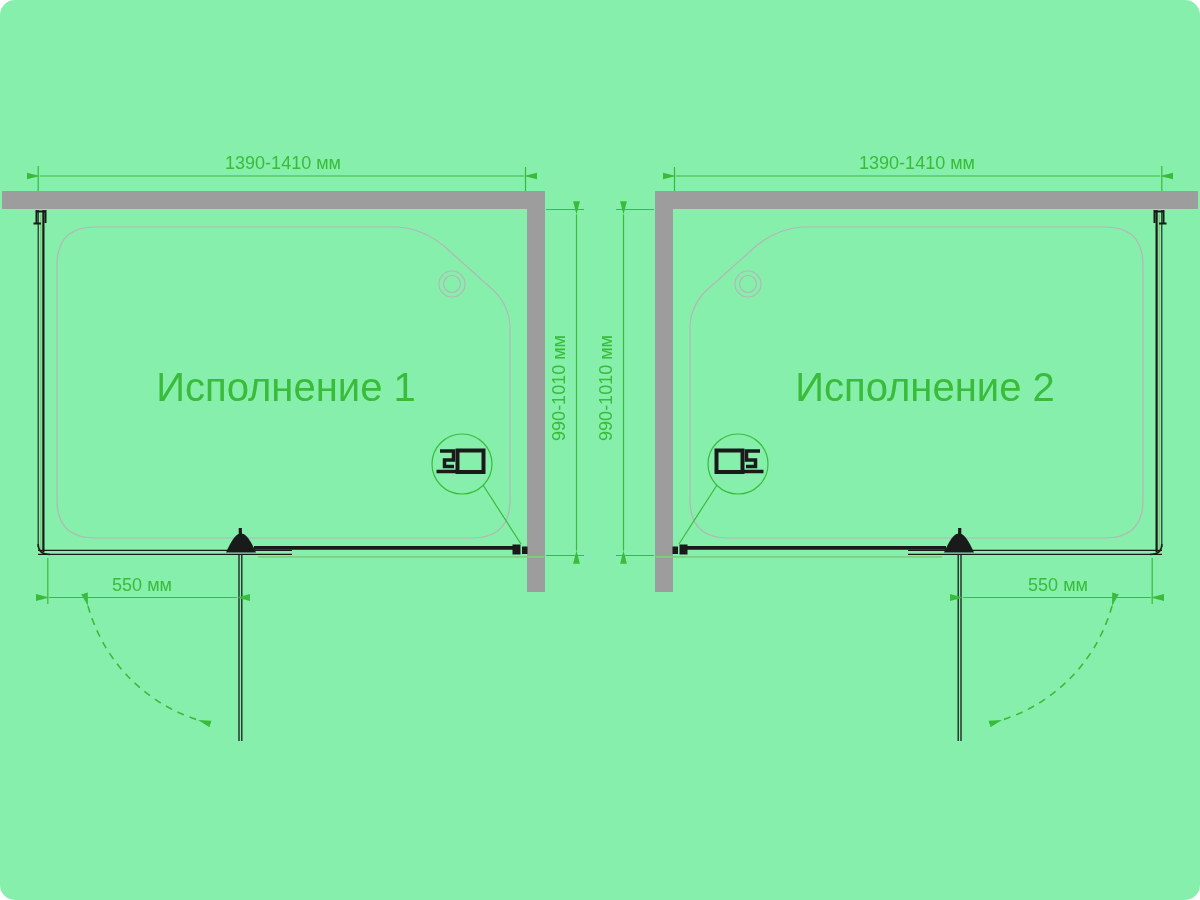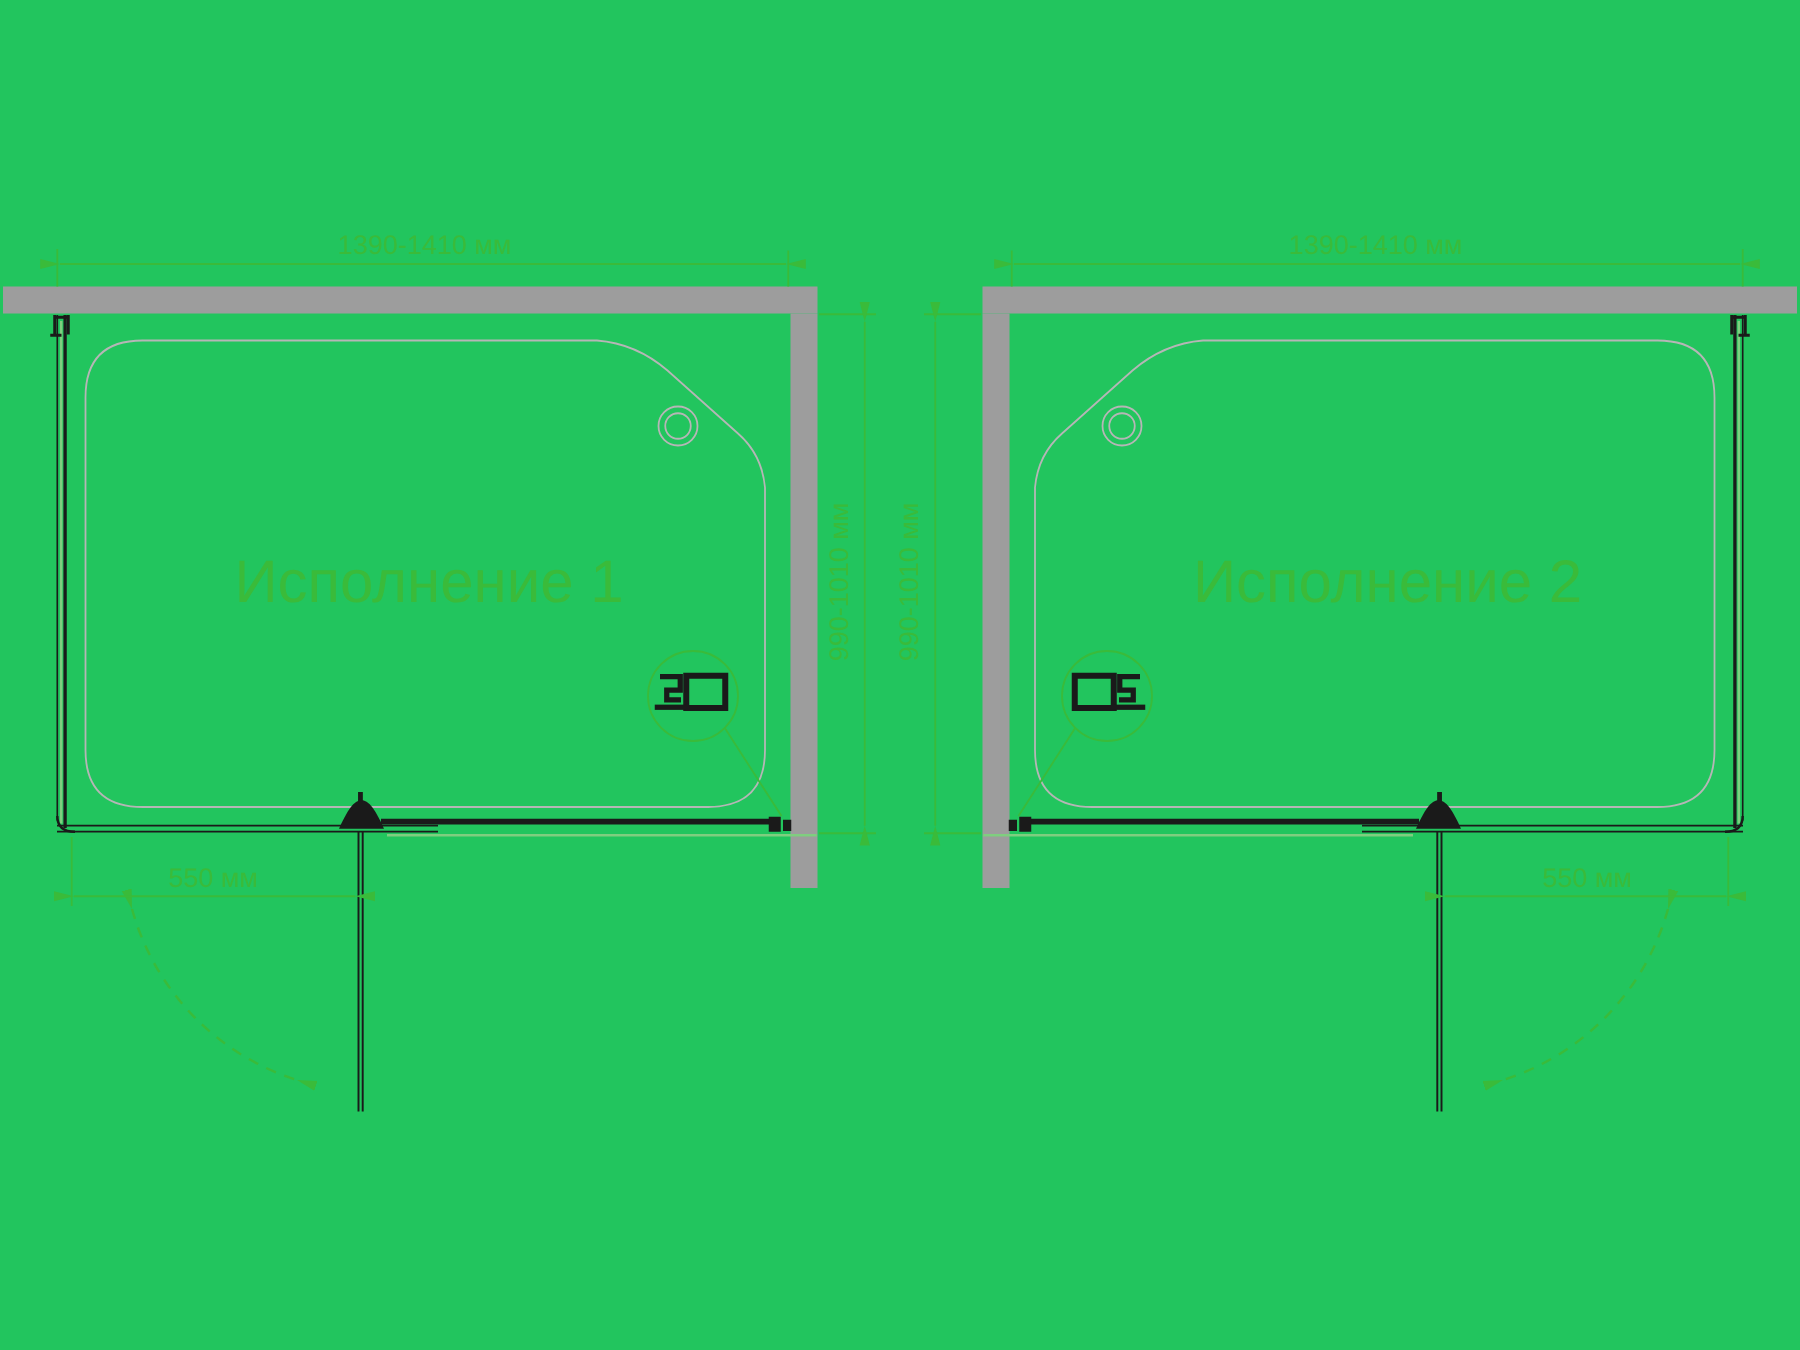--- a/index.html
+++ b/index.html
@@ -3,21 +3,21 @@
 <meta charset="utf-8">
 <style>
   :root{
     --accent-green:#3abb3a;
     --glass-green:#7fce7f;
     --wall-gray:#9d9d9d;
     --tray-gray:#b6b6b6;
     --line-black:#1a1a1a;
   }
   html,body{margin:0;padding:0;background:#fff;}
-  .stage{position:relative;width:1200px;height:900px;background:#22c55e;overflow:hidden;}
+  .stage{position:relative;width:1200px;height:900px;background:#86efac;overflow:hidden;border-radius:15px;}
   svg{display:block;}
   .wall{fill:var(--wall-gray);stroke:none;}
   .tray{fill:none;stroke:var(--tray-gray);stroke-width:1.2;}
   .gl{fill:none;stroke:var(--accent-green);stroke-width:1.2;}
   .gl-dash{fill:none;stroke:var(--accent-green);stroke-width:1.6;stroke-dasharray:7 6;}
   .glass-accent{fill:none;stroke:var(--glass-green);}
   .blk{stroke:var(--line-black);fill:none;}
   .blk-fill{fill:var(--line-black);stroke:none;}
   .dim-text{fill:var(--accent-green);font:18px "Liberation Sans",sans-serif;}
   .label-text{fill:var(--accent-green);font:40px "Liberation Sans",sans-serif;}

